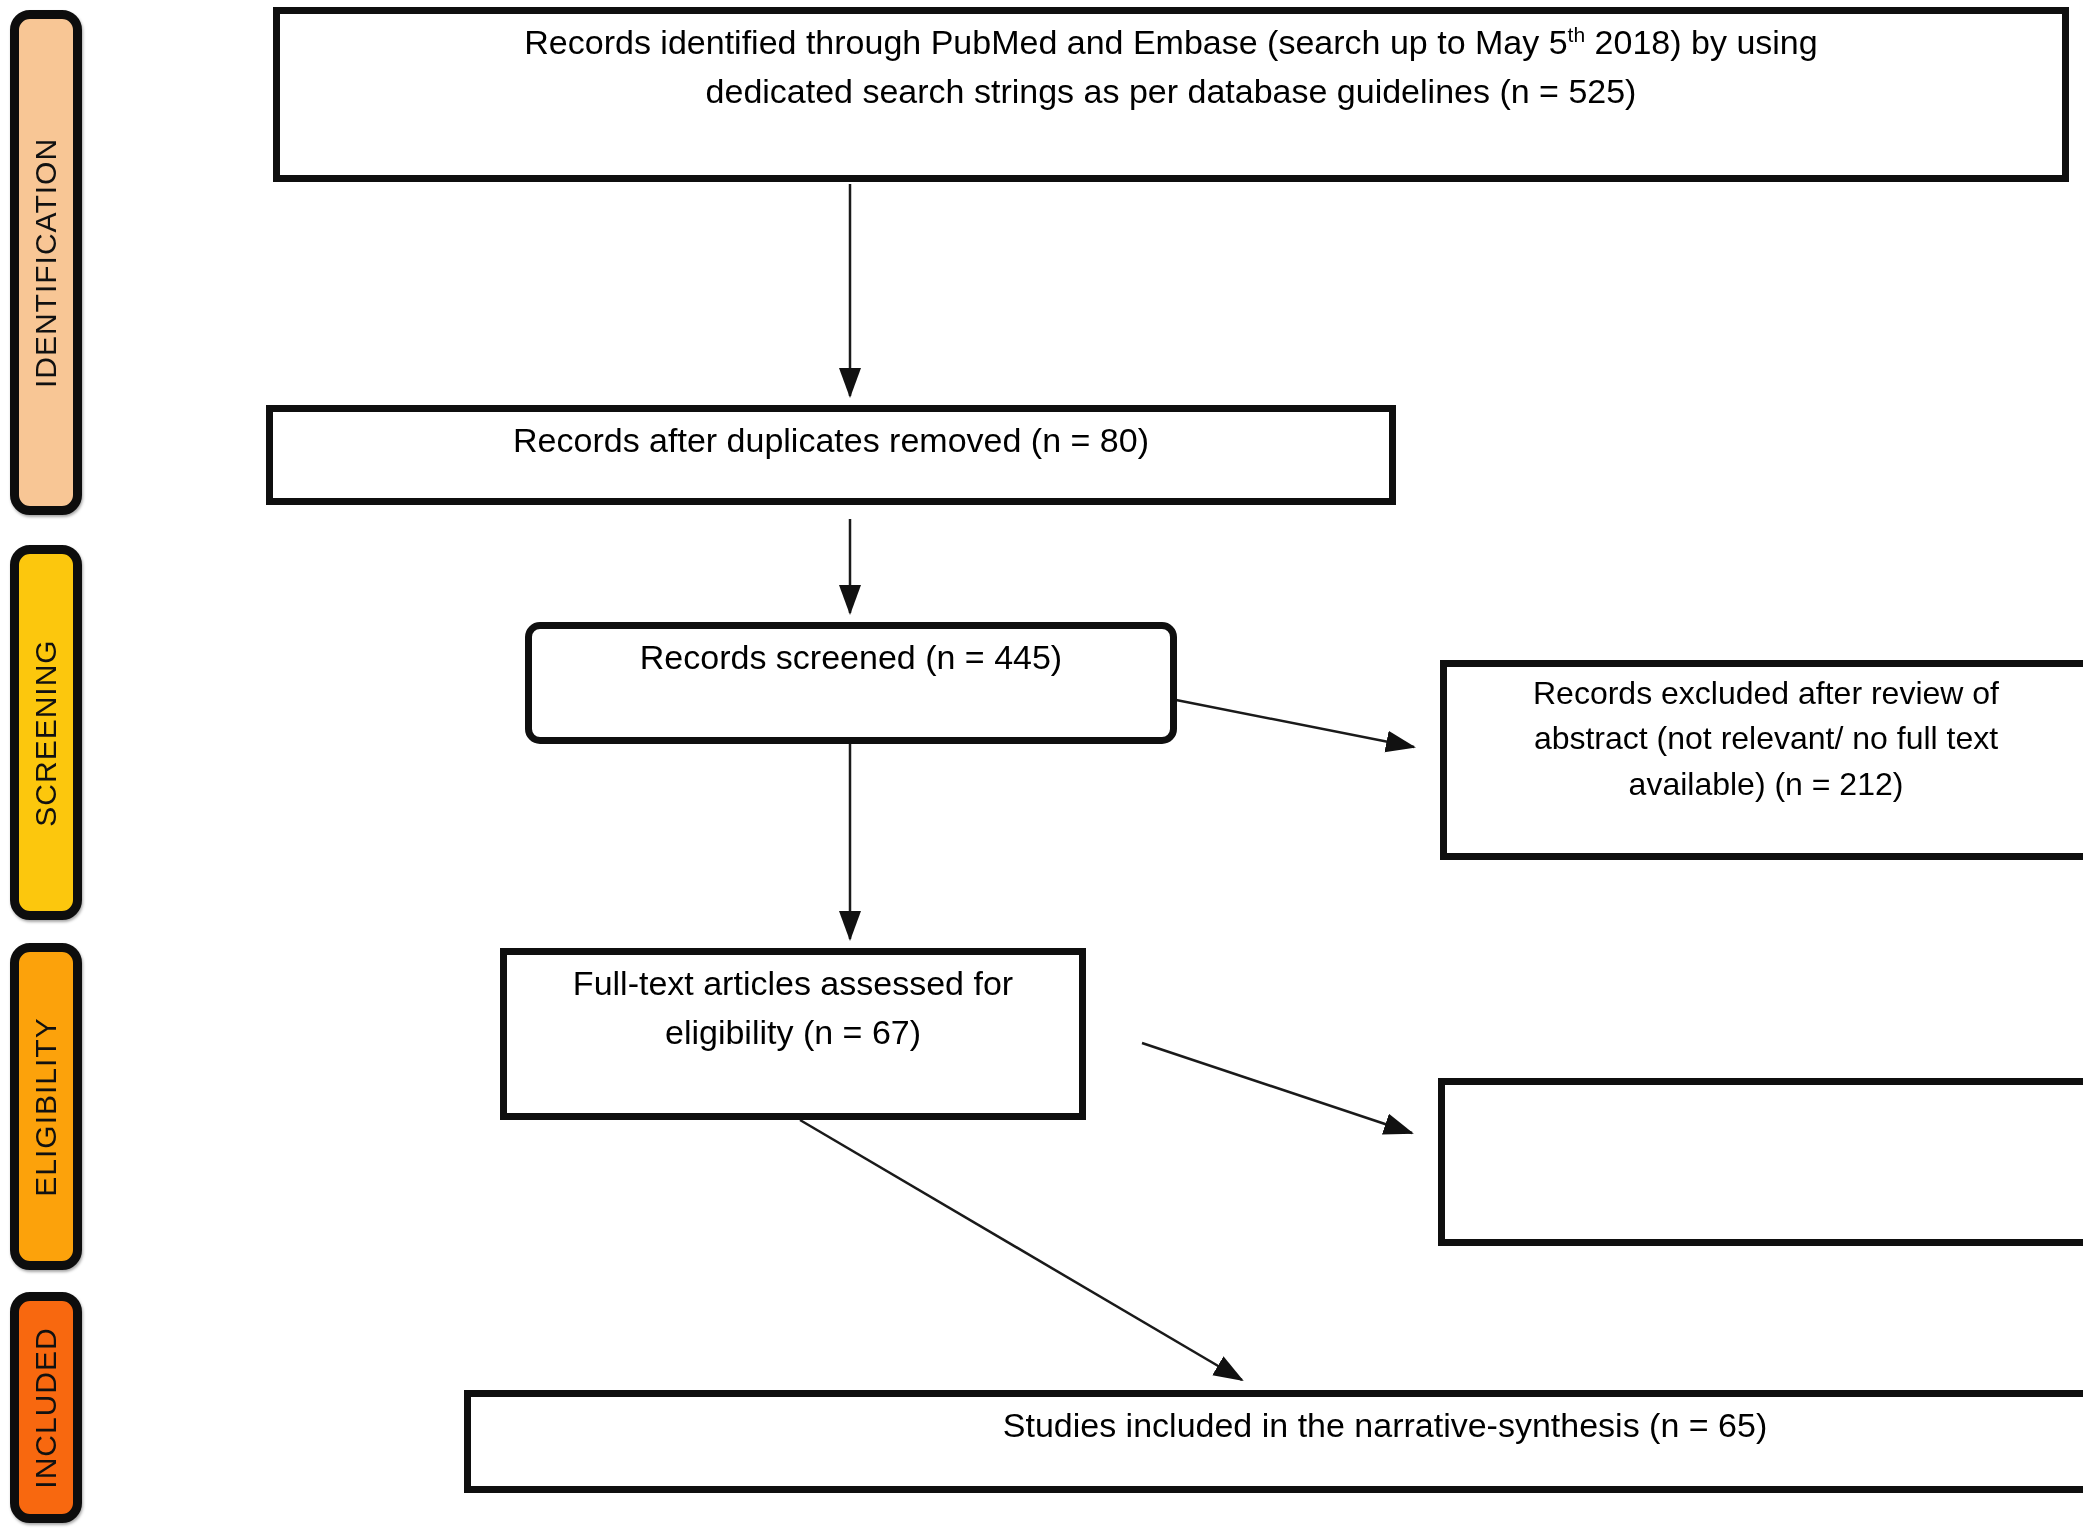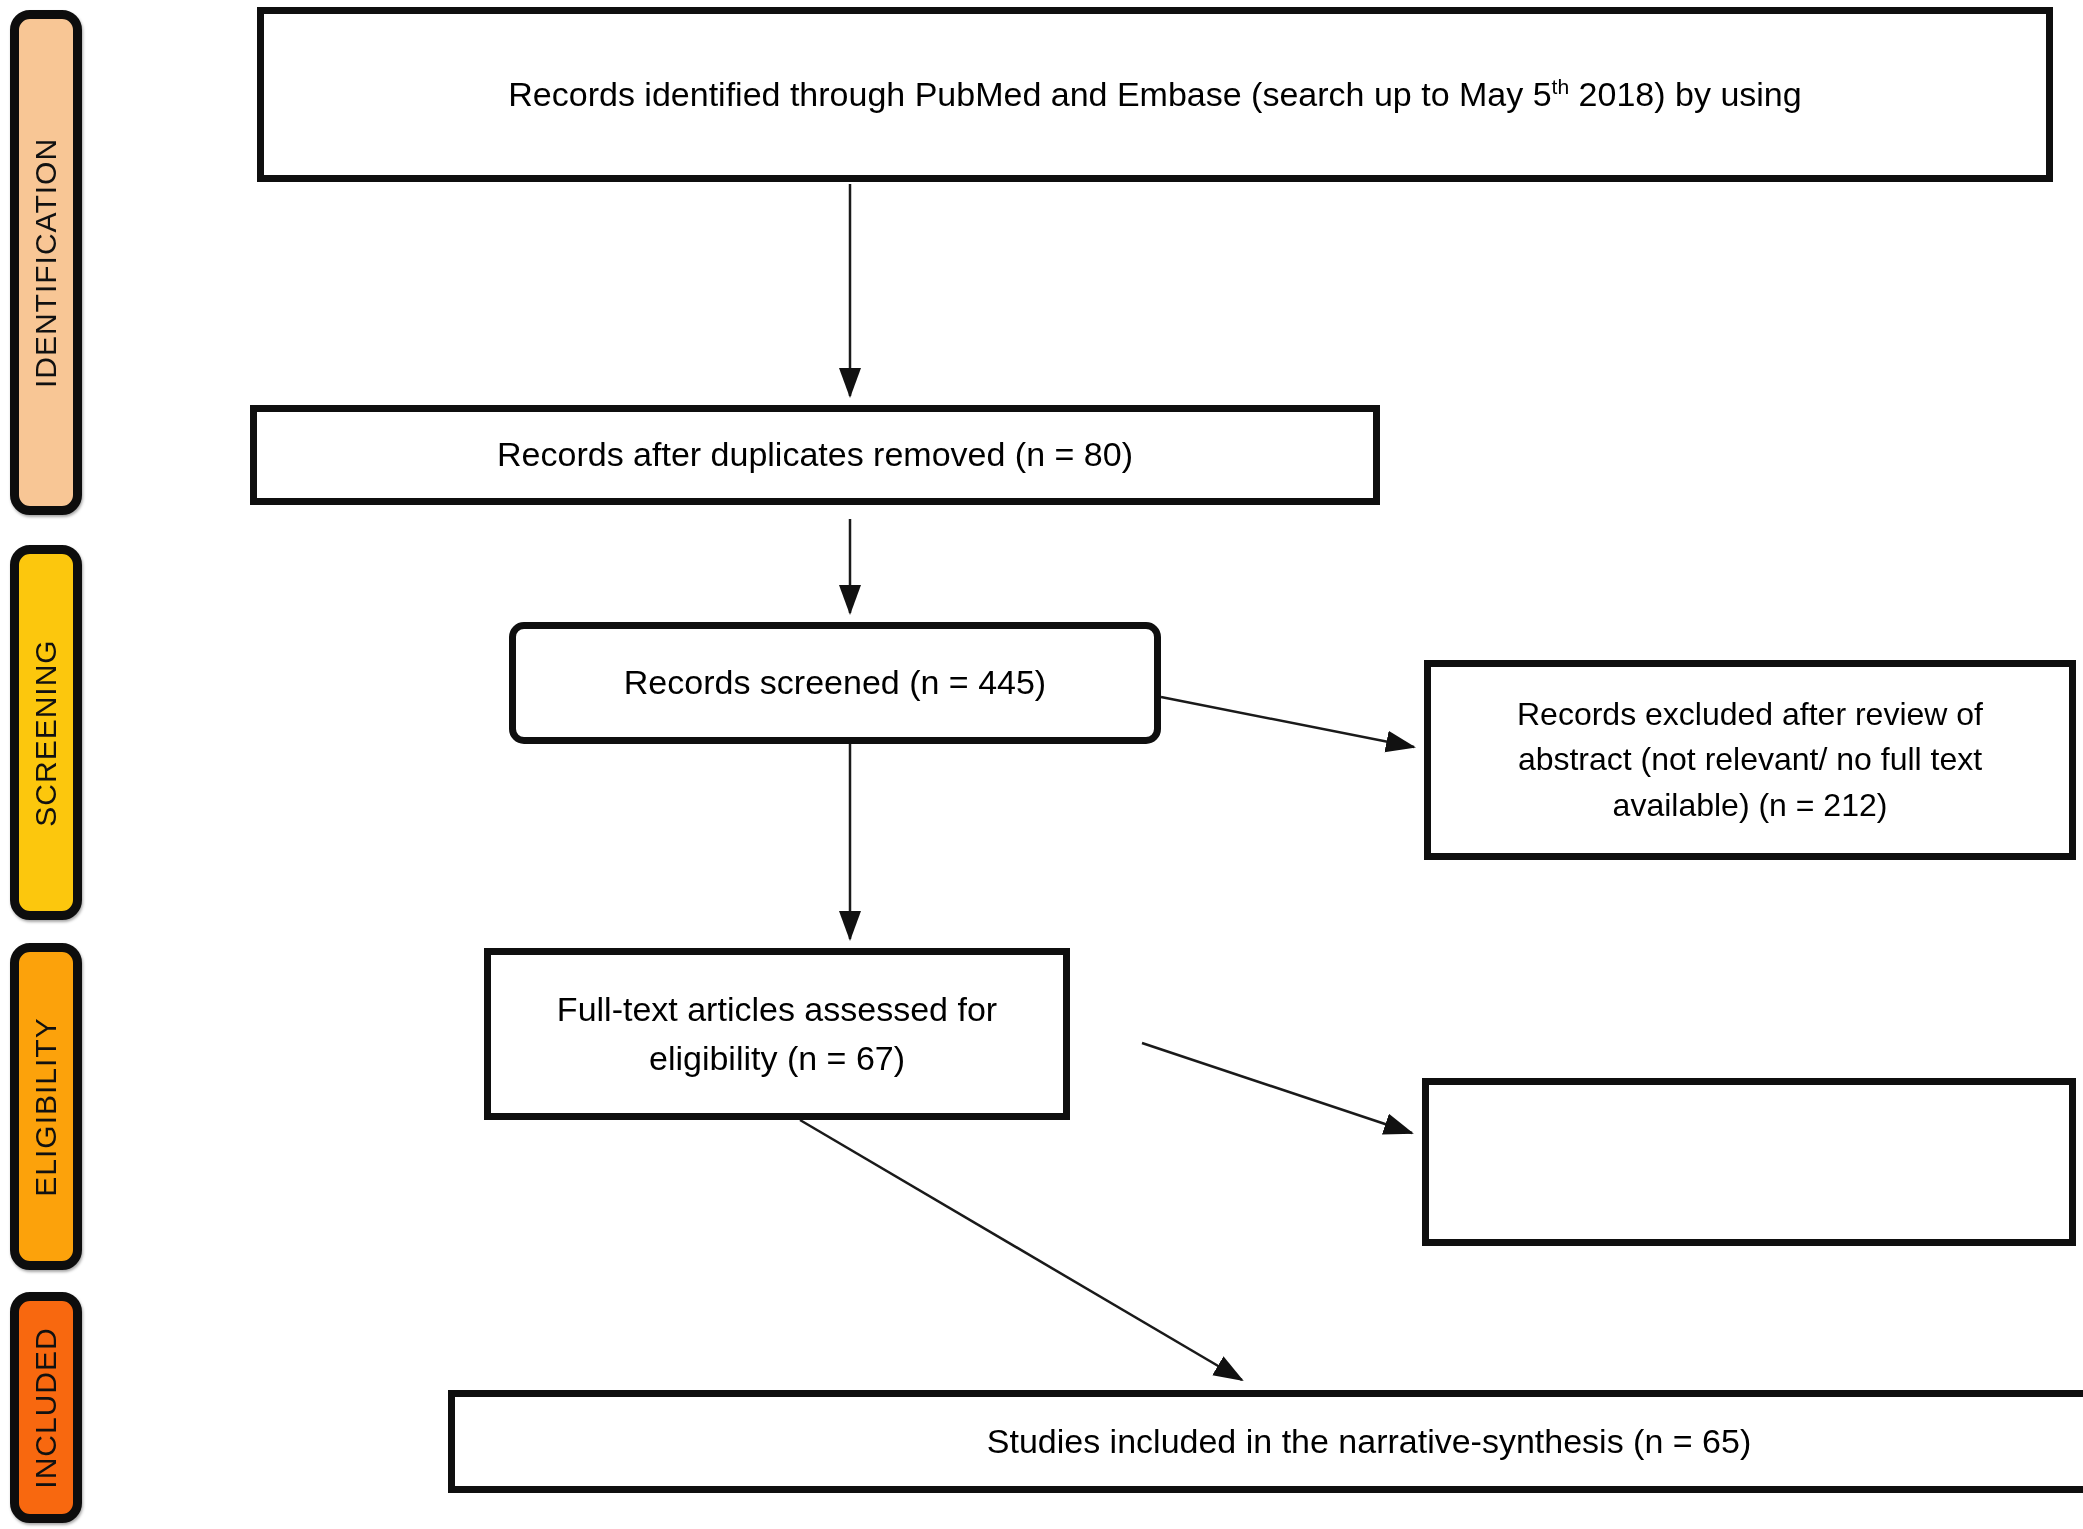--- a/index.html
+++ b/index.html
@@ -34,23 +34,24 @@
   }
   
   .fbox {
     position: absolute;
     border: 7px solid #0f0f0f;
     box-sizing: border-box;
     background: #ffffff;
     display: flex;
     flex-direction: column;
     align-items: center;
-    justify-content: center;
+    justify-content: flex-start;
     text-align: center;
     padding: 4px 20px;
+    margin-left: 16px;
   }
   .f34 { font-size: 34px; line-height: 1.45; }
   .f30 { font-size: 32px; line-height: 1.42; }
   .fbox sup { font-size: 0.62em; vertical-align: super; line-height: 0; }
   .line { display: block; }
   
   #arrows {
     position: absolute;
     left: 0; top: 0;
     width: 2083px;
@@ -85,20 +86,21 @@
     <line x1="850" y1="184" x2="850" y2="396" stroke="#1a1a1a" stroke-width="2.5" marker-end="url(#tri)"></line>
     <line x1="850" y1="519" x2="850" y2="613" stroke="#1a1a1a" stroke-width="2.5" marker-end="url(#tri)"></line>
     <line x1="850" y1="744" x2="850" y2="939" stroke="#1a1a1a" stroke-width="2.5" marker-end="url(#tri)"></line>
     <line x1="1161" y1="697" x2="1414" y2="747" stroke="#1a1a1a" stroke-width="2.5" marker-end="url(#tri)"></line>
     <line x1="1142" y1="1043" x2="1412" y2="1133" stroke="#1a1a1a" stroke-width="2.5" marker-end="url(#tri)"></line>
     <line x1="800" y1="1120" x2="1242" y2="1380" stroke="#1a1a1a" stroke-width="2.5" marker-end="url(#tri)"></line>
   </svg>
 
   <div class="fbox f34" style="left:257px;top:7px;width:1796px;height:175px;">
     <span class="line"><span>Records identified through PubMed and Embase (search up to May 5</span><sup>th</sup><span> 2018) by using</span></span>
+    <span class="line">dedicated search strings as per database guidelines (n = 525)</span>
   </div>
 
   <div class="fbox f34" style="left:250px;top:405px;width:1130px;height:100px;">
     <span class="line">Records after duplicates removed (n = 80)</span>
   </div>
 
   <div class="fbox f34" style="left:509px;top:622px;width:652px;height:122px;border-radius:15px;">
     <span class="line">Records screened (n = 445)</span>
   </div>
 

